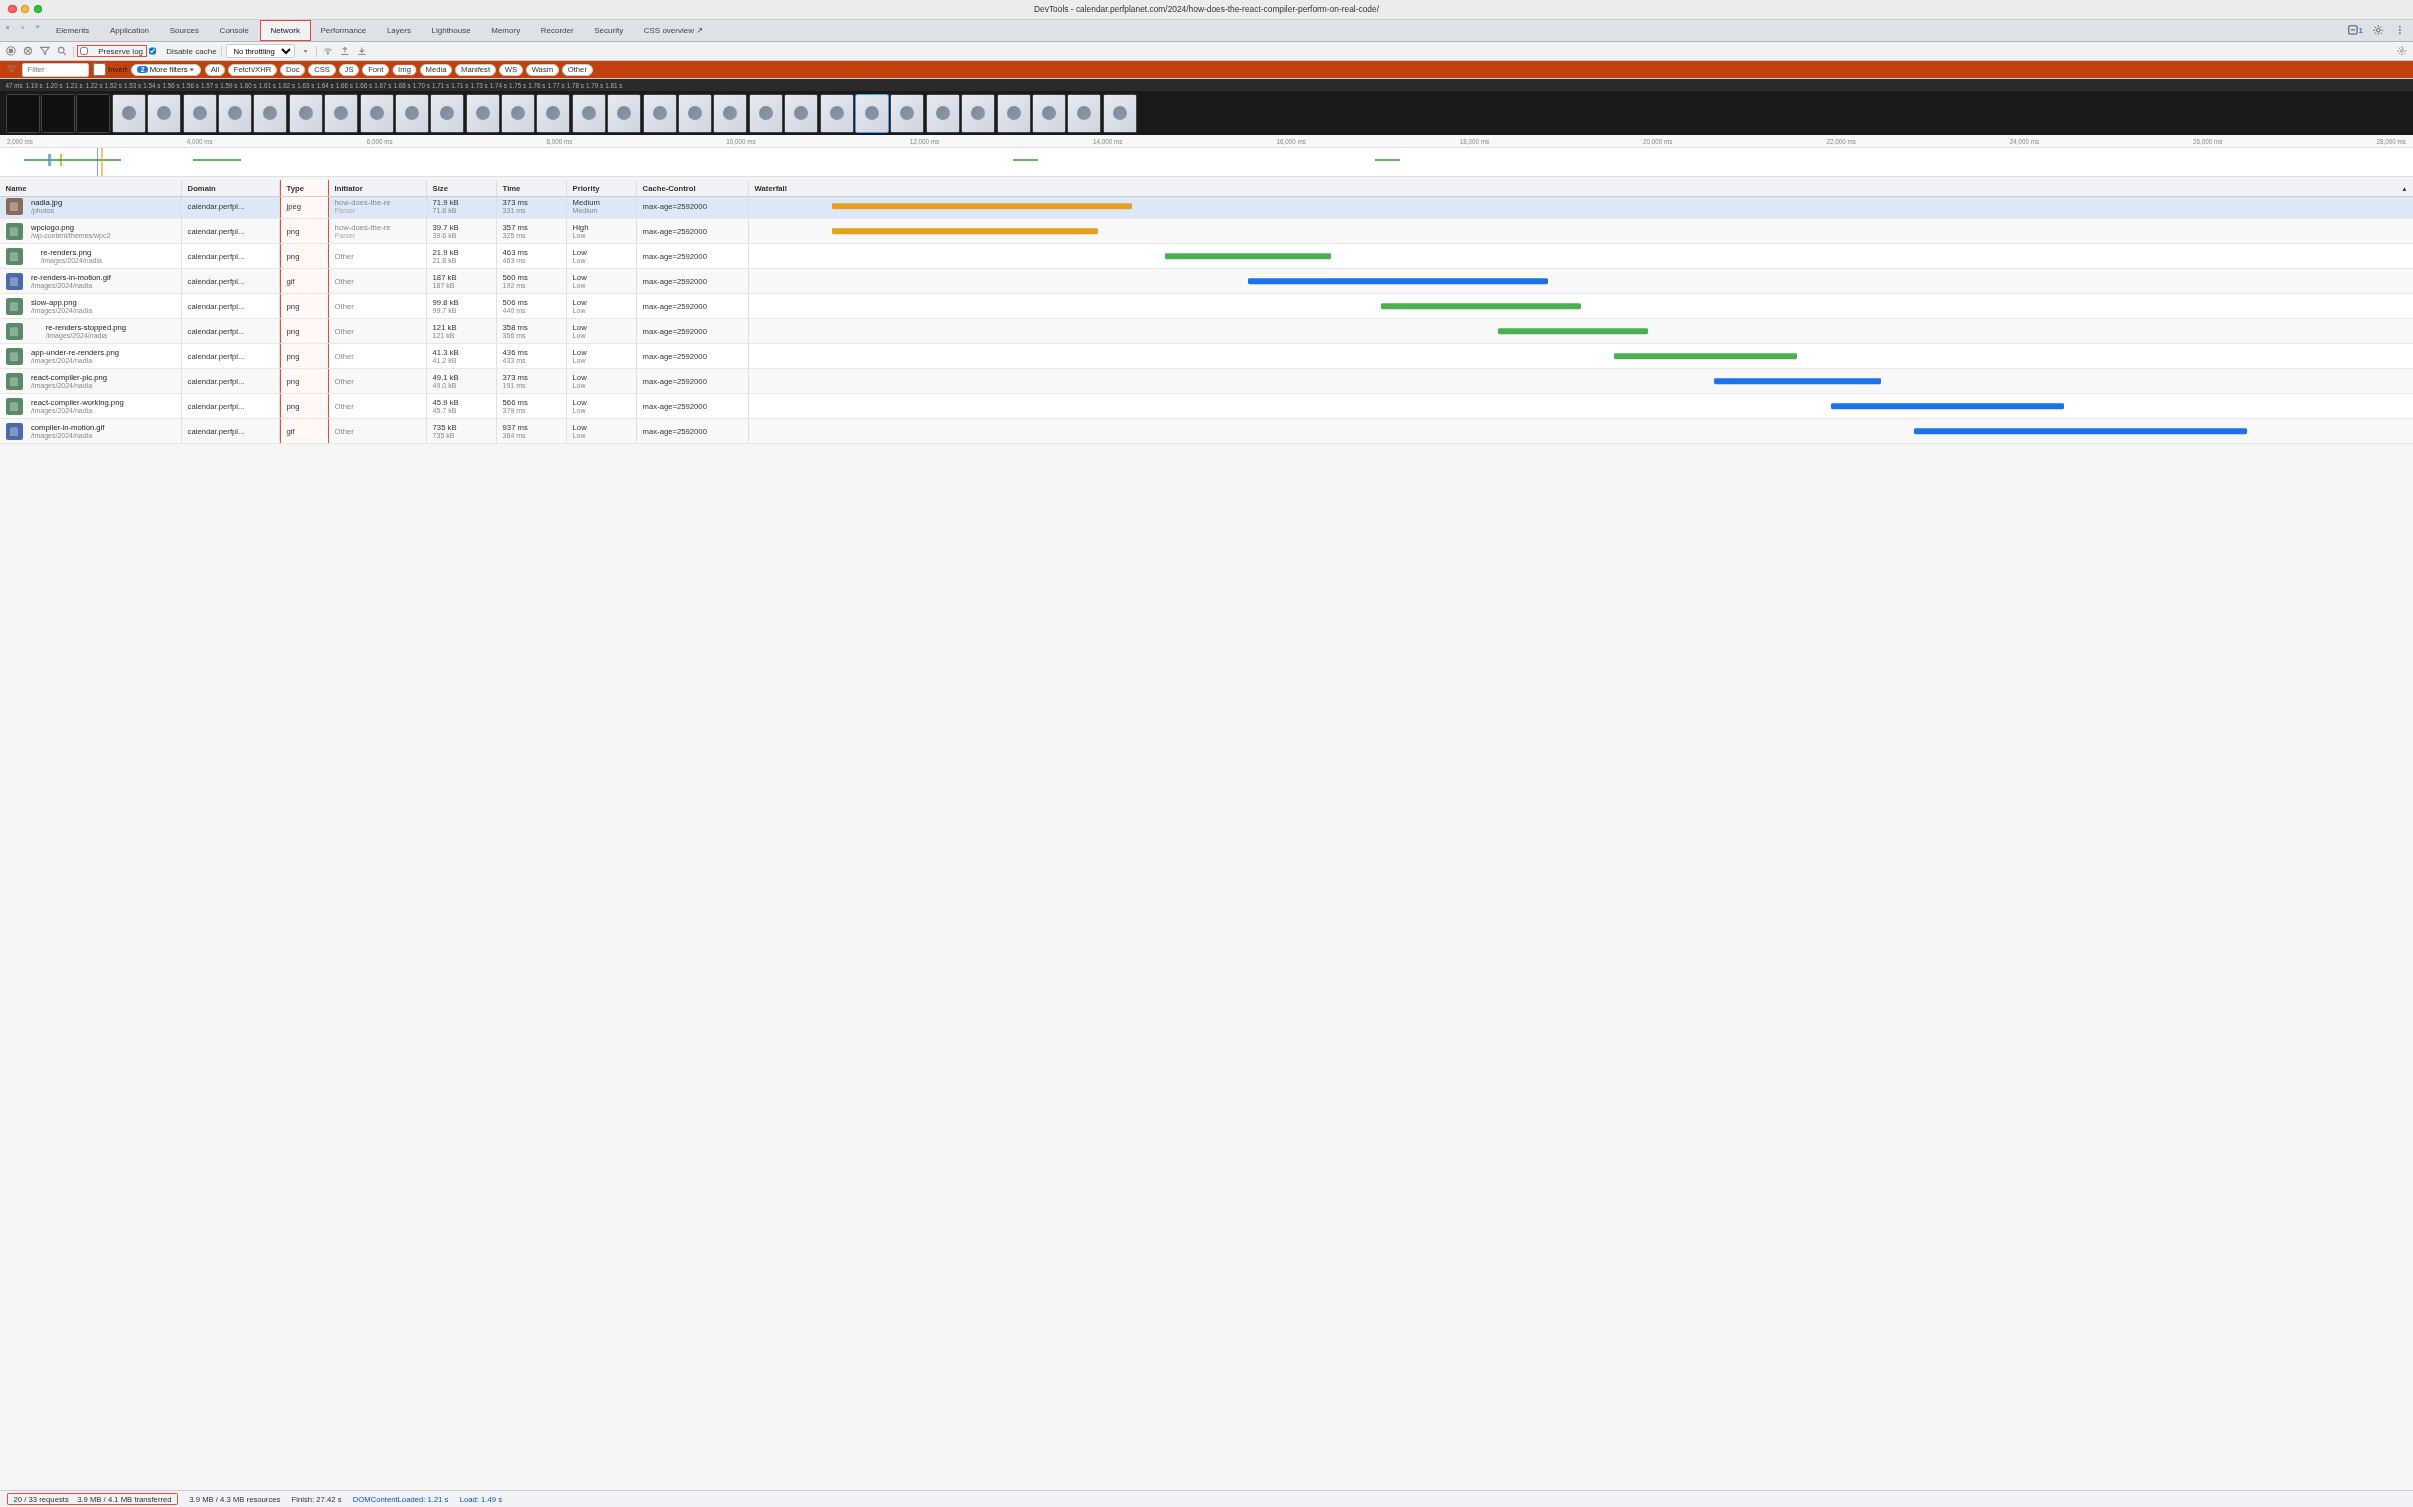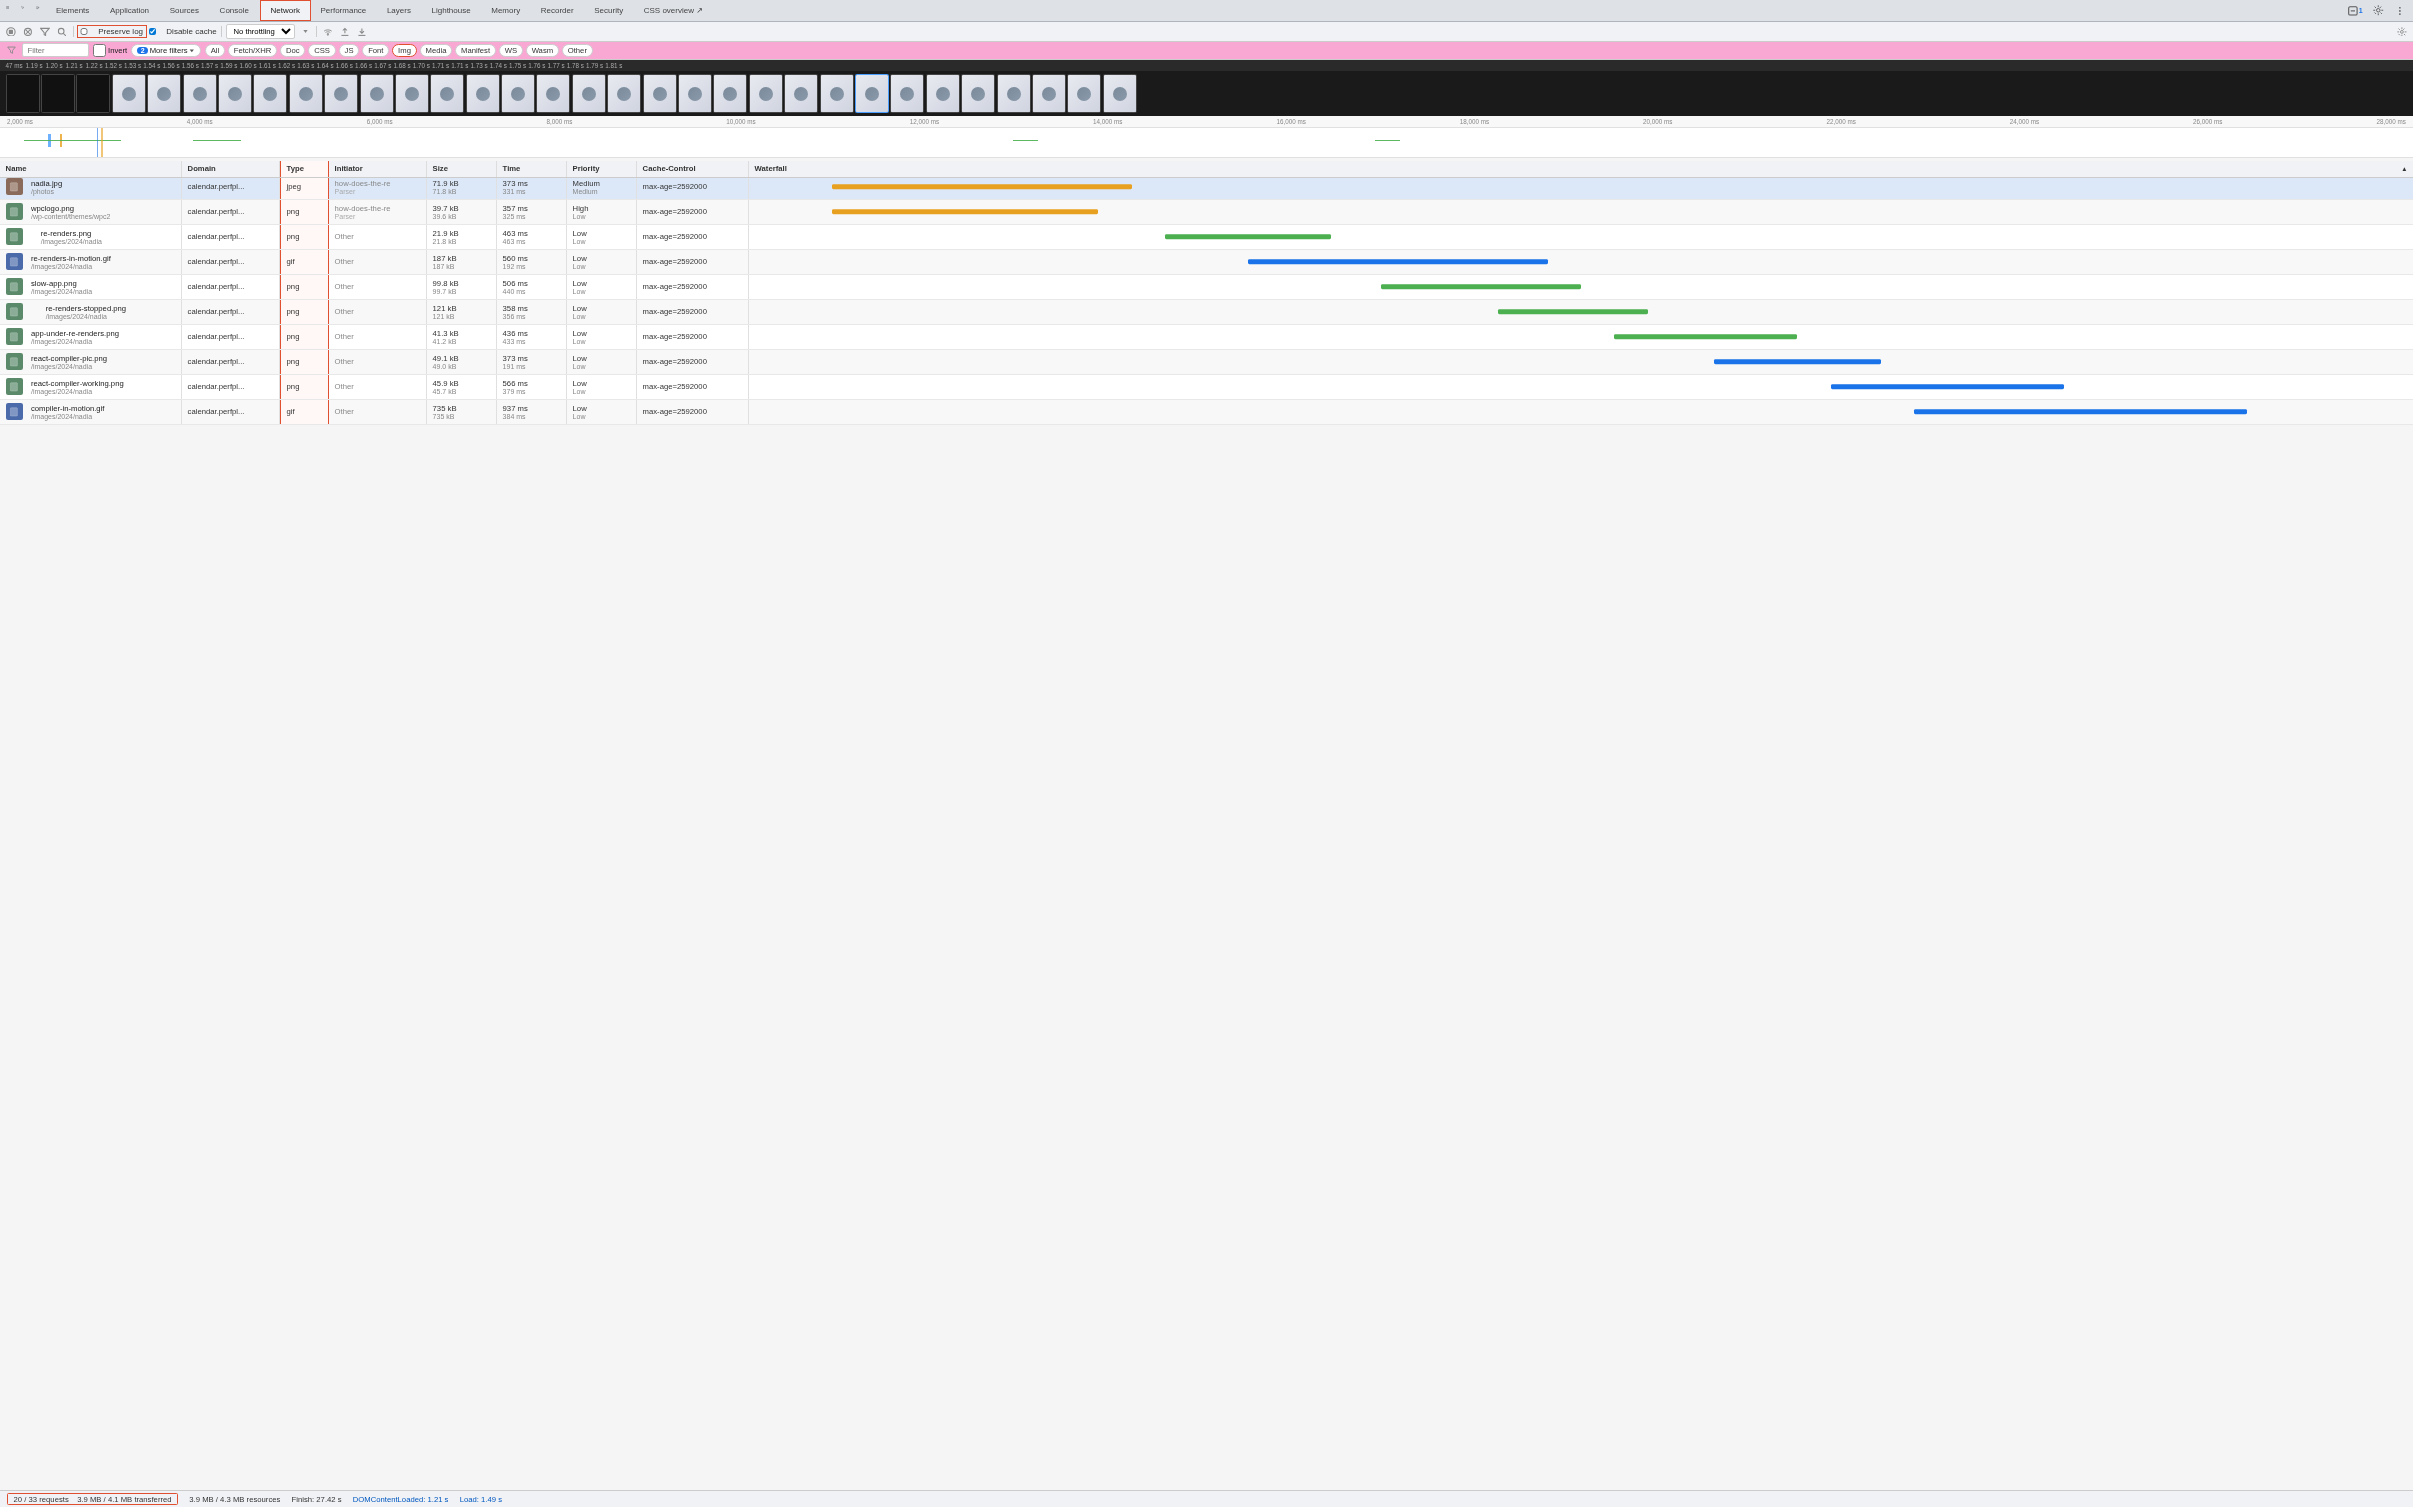--- a/index.html
+++ b/index.html
@@ -90,21 +90,21 @@
       display: flex; align-items: center; gap: 10px; font-size: 8px; color: #333; cursor: pointer;
     }
     .checkbox-label input { width: 7.7px; height: 7.7px; }
     .checkbox-blue { accent-color: #0078d4; }
     .throttle-select {
       font-size: 7.7px; padding: 0.7px 2.8px; border: 0.7px solid #ccc; border-radius: 2.1px; background: white; cursor: pointer;
     }
     .toolbar-spacer { flex: 1; }
 
     .filter-bar {
-      background: #f9a8d4;
+      background: #c2410c;
       display: flex;
       align-items: center;
       height: 18px;
       border-bottom: 0.7px solid #ccc;
       padding: 0 4.2px;
       gap: 4.2px;
     }
     .filter-input-wrap {
       display: flex; align-items: center; gap: 2.8px;
       background: white; border: 0.7px solid #ccc; border-radius: 2.1px;
@@ -309,20 +309,28 @@
     }
     .highlight-preserve {
       outline: 1.4px solid #e05030;
     }
   </style>
 </head>
 <body>
 
 <div class="devtools-wrapper">
 
+  <div class="titlebar">
+    <div class="titlebar-buttons">
+      <div class="tb-btn tb-close"></div>
+      <div class="tb-btn tb-min"></div>
+      <div class="tb-btn tb-max"></div>
+    </div>
+    <span>DevTools - calendar.perfplanet.com/2024/how-does-the-react-compiler-perform-on-real-code/</span>
+  </div>
 
   <div class="devtools-tabs">
 
     <div class="devtools-tab icon-btn" style="padding: 0 5.6px;">
       <svg width="11.2" height="11.2" viewBox="0 0 16 16" fill="currentColor">
         <rect x="1" y="2" width="14" height="2"></rect>
           <rect x="1" y="7" width="14" height="2"></rect>
           <rect x="1" y="12" width="14" height="2"></rect>
       </svg>
     </div>

